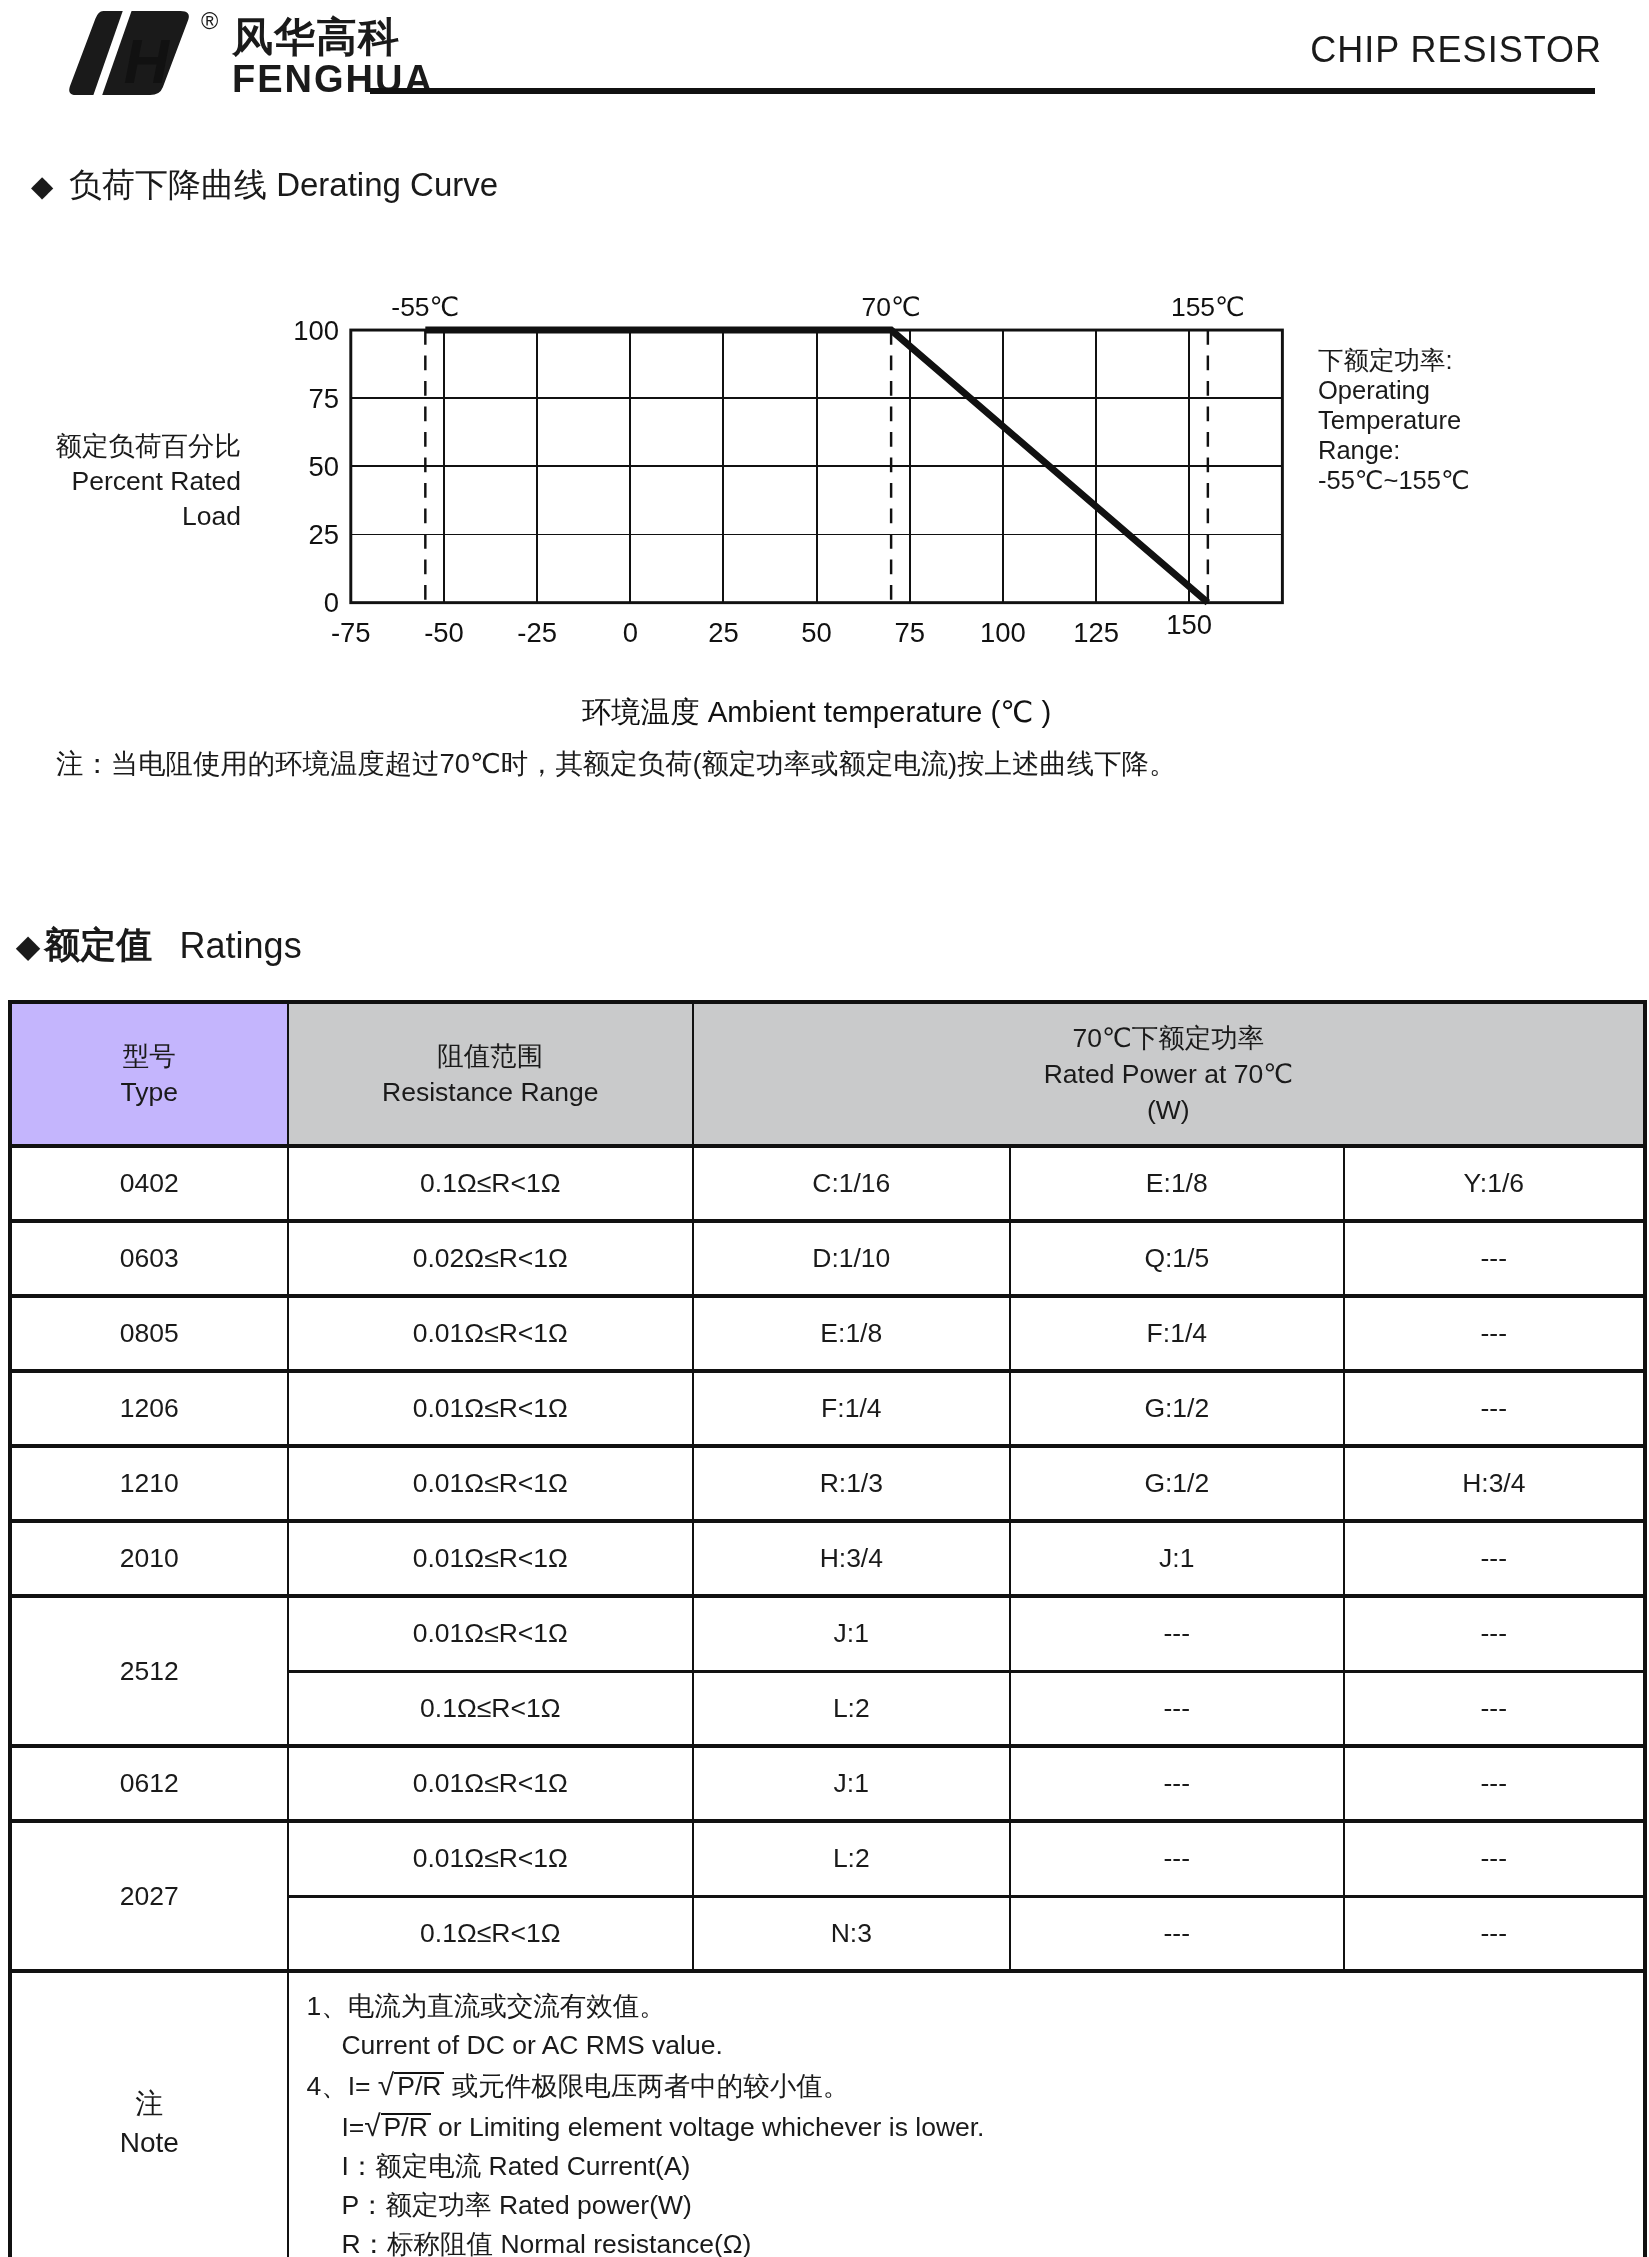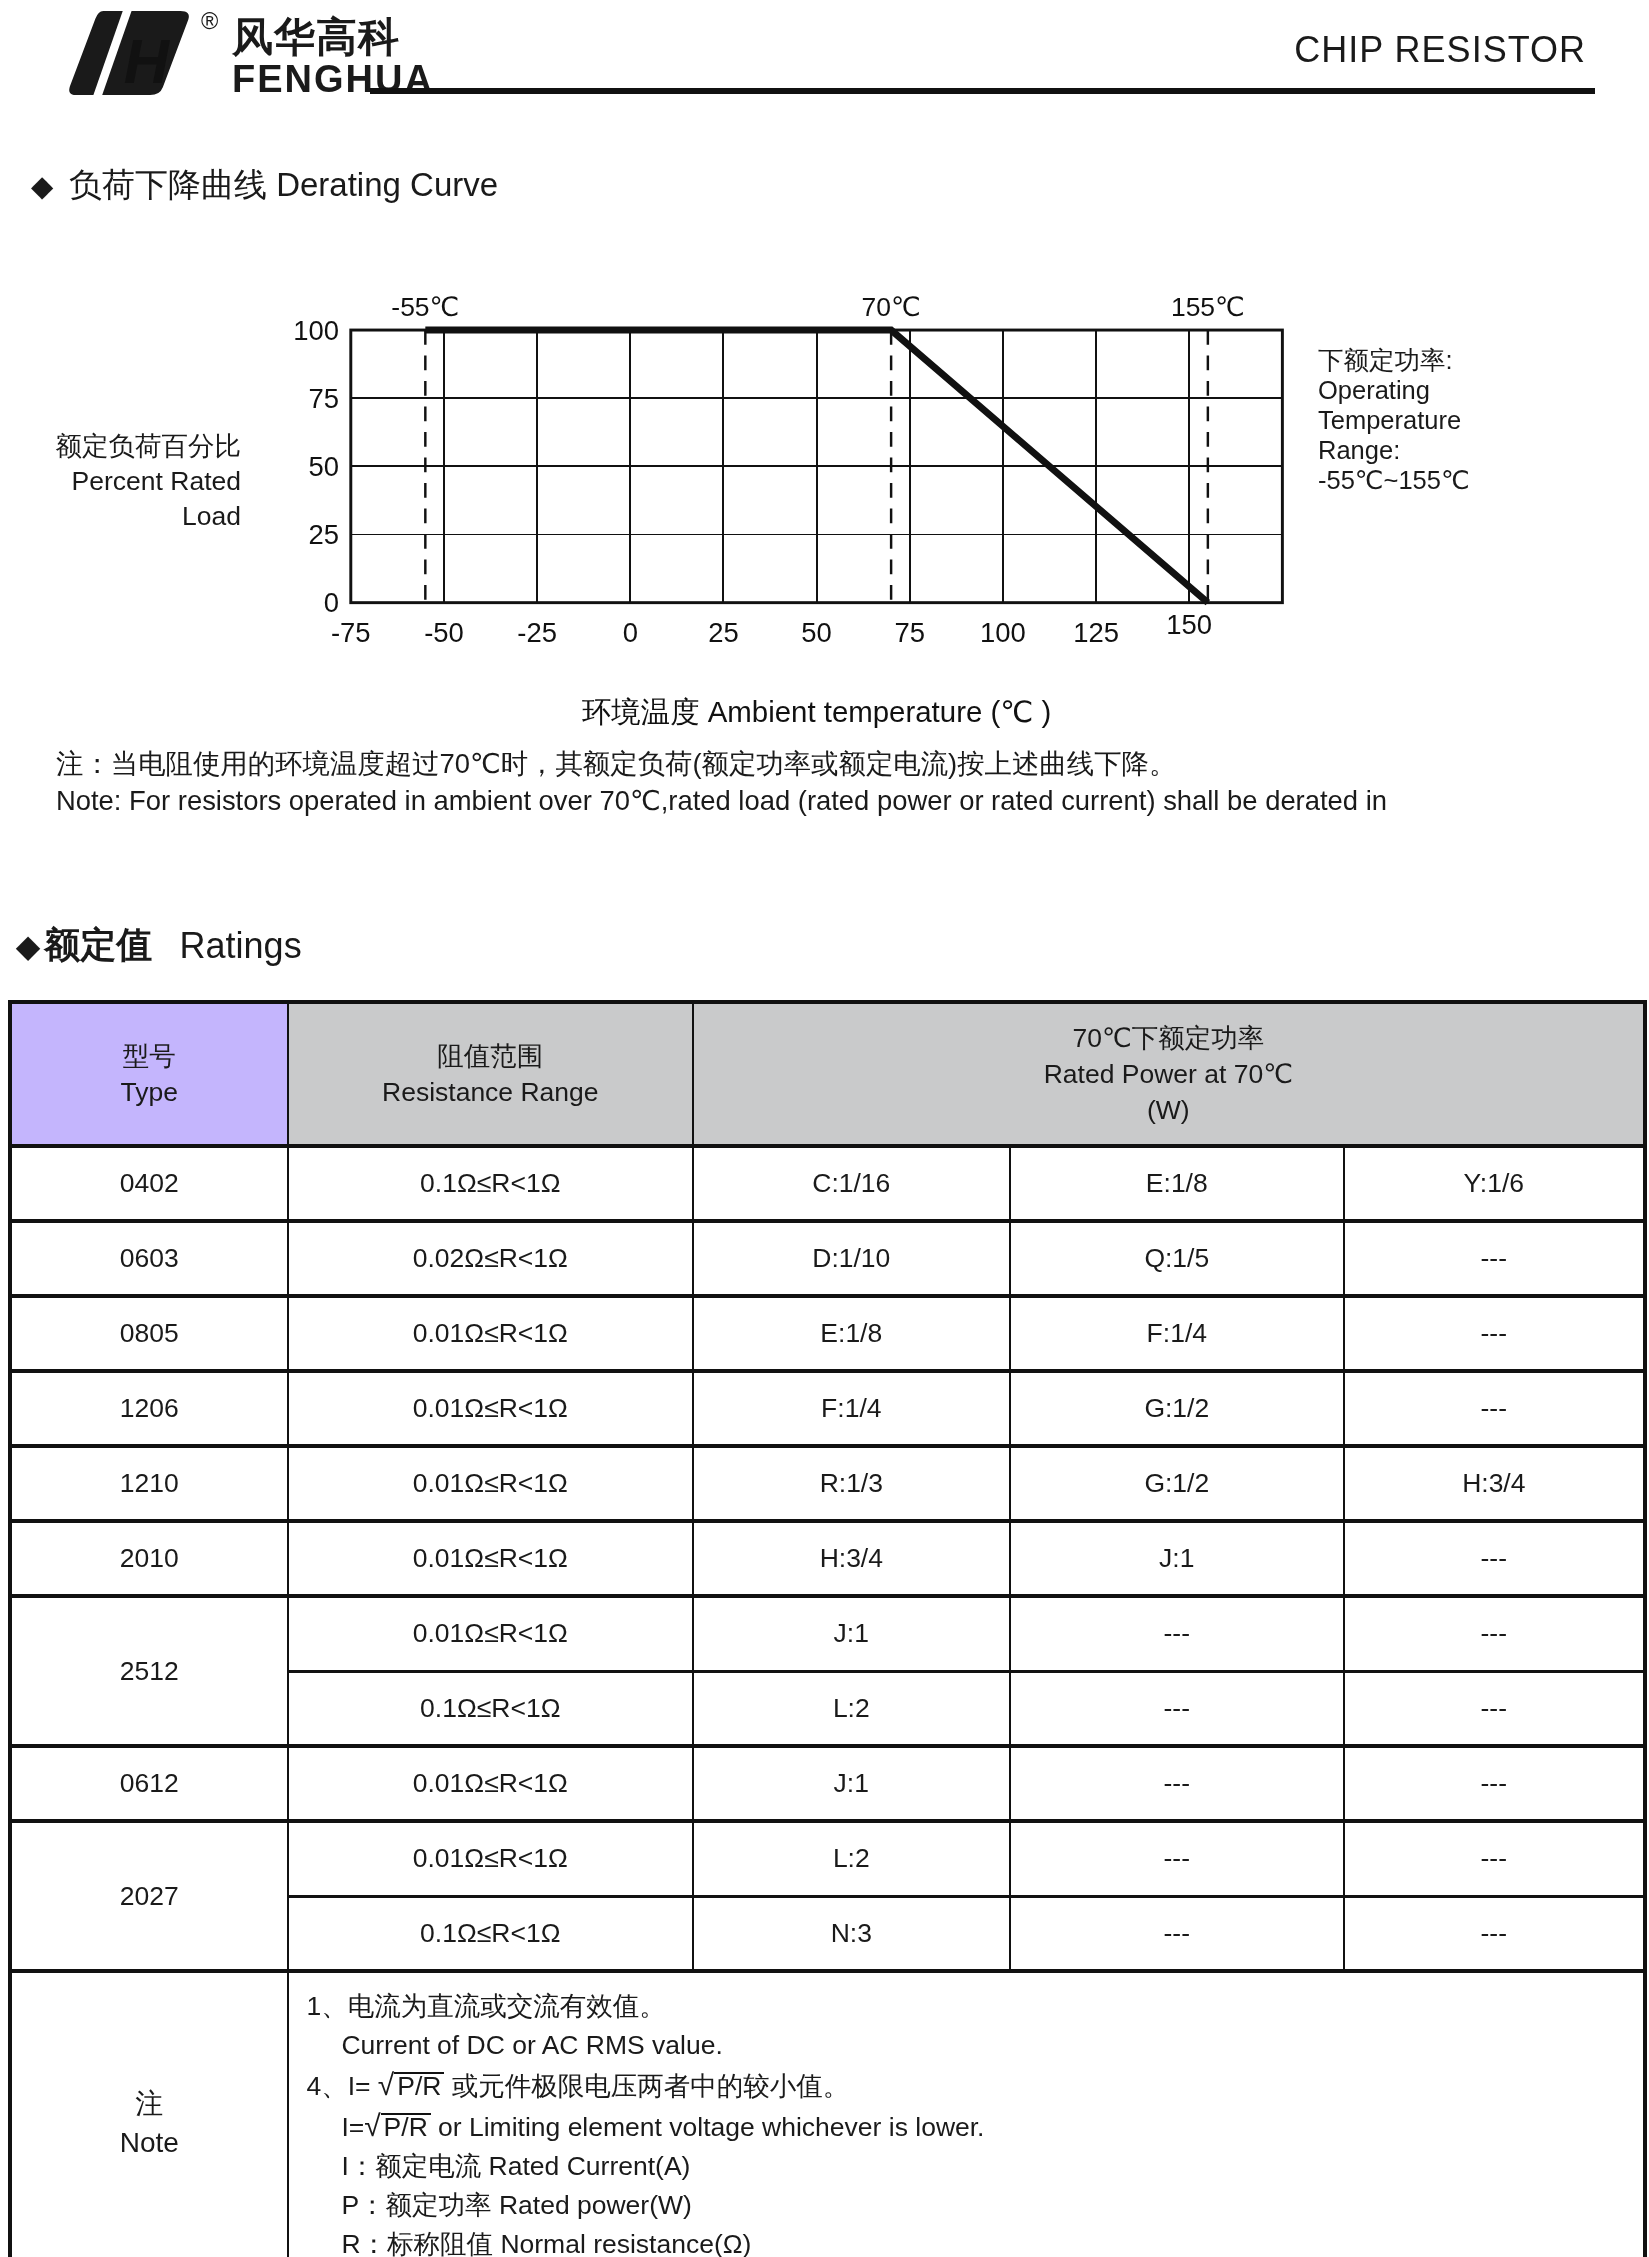--- a/index.html
+++ b/index.html
@@ -8,21 +8,21 @@
     width:1650px; height:2257px; position:relative; overflow:hidden;
     font-family:"Liberation Sans","DejaVu Sans",sans-serif; color:#1a1a1a;
   }
   
   .logo-wrap { position:absolute; left:67px; top:5.9px; display:flex; align-items:flex-start; }
   .logo-mark { width:132px; height:93px; }
   .reg-mark { font-size:23.5px; margin:2px 0 0 2px; }
   .brand-text { margin-left:13.7px; margin-top:9.8px; }
   .brand-cn { font-size:41px; font-weight:bold; letter-spacing:1px; line-height:1.05; }
   .brand-en { font-size:38px; font-weight:bold; letter-spacing:2px; line-height:1.1; }
-  .doc-title { position:absolute; right:64px; top:29px; font-size:36px; letter-spacing:1px; }
+  .doc-title { position:absolute; right:48px; top:29px; font-size:36px; letter-spacing:1px; }
   .header-rule { position:absolute; left:370px; top:88px; width:1225px; height:5.9px; background:#111; }
 
   
   .section-title { position:absolute; display:flex; align-items:center; }
   .derating-title { left:31px; top:163px; font-size:33px; }
   .derating-title .diamond { font-size:29px; margin-right:15.7px; }
   .ratings-title { left:15.7px; top:921px; font-size:36px; }
   .ratings-title .diamond { font-size:32px; margin-right:3.9px; }
   .ratings-title .cn { font-weight:bold; margin-right:27.4px; }
 
@@ -135,21 +135,20 @@
 <div class="op-range">
   <div>下额定功率:</div>
   <div>Operating</div>
   <div>Temperature</div>
   <div>Range:</div>
   <div>-55℃~155℃</div>
 </div>
 
 <div class="chart-note">
   <div>注：当电阻使用的环境温度超过70℃时，其额定负荷(额定功率或额定电流)按上述曲线下降。</div>
-  <div>Note: For resistors operated in ambient over 70℃,rated load (rated power or rated current) shall be derated in</div>
 </div>
 
 <div class="section-title ratings-title">
   <span class="diamond">◆</span>
   <span class="cn">额定值</span>
   <span>Ratings</span>
 </div>
 
 <table class="ratings">
   <colgroup>

